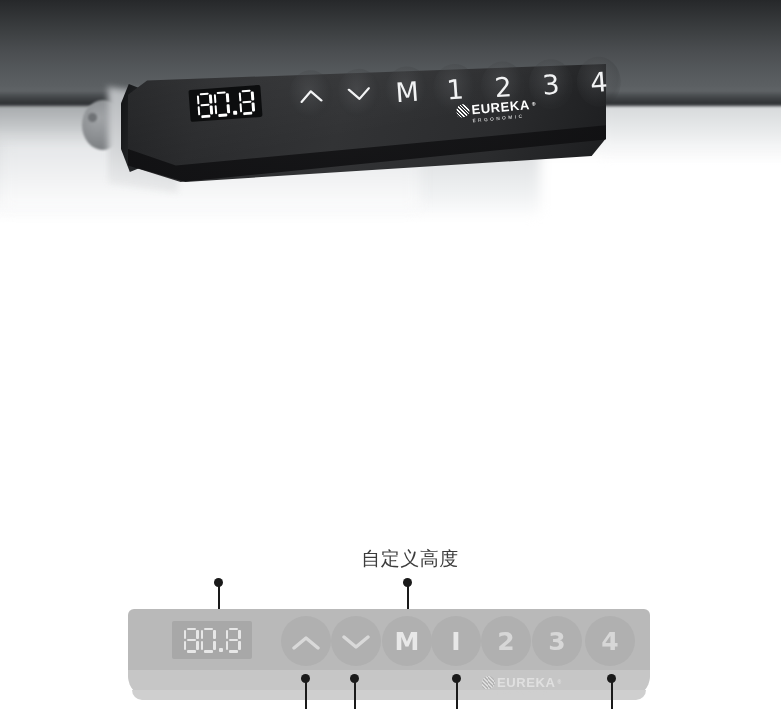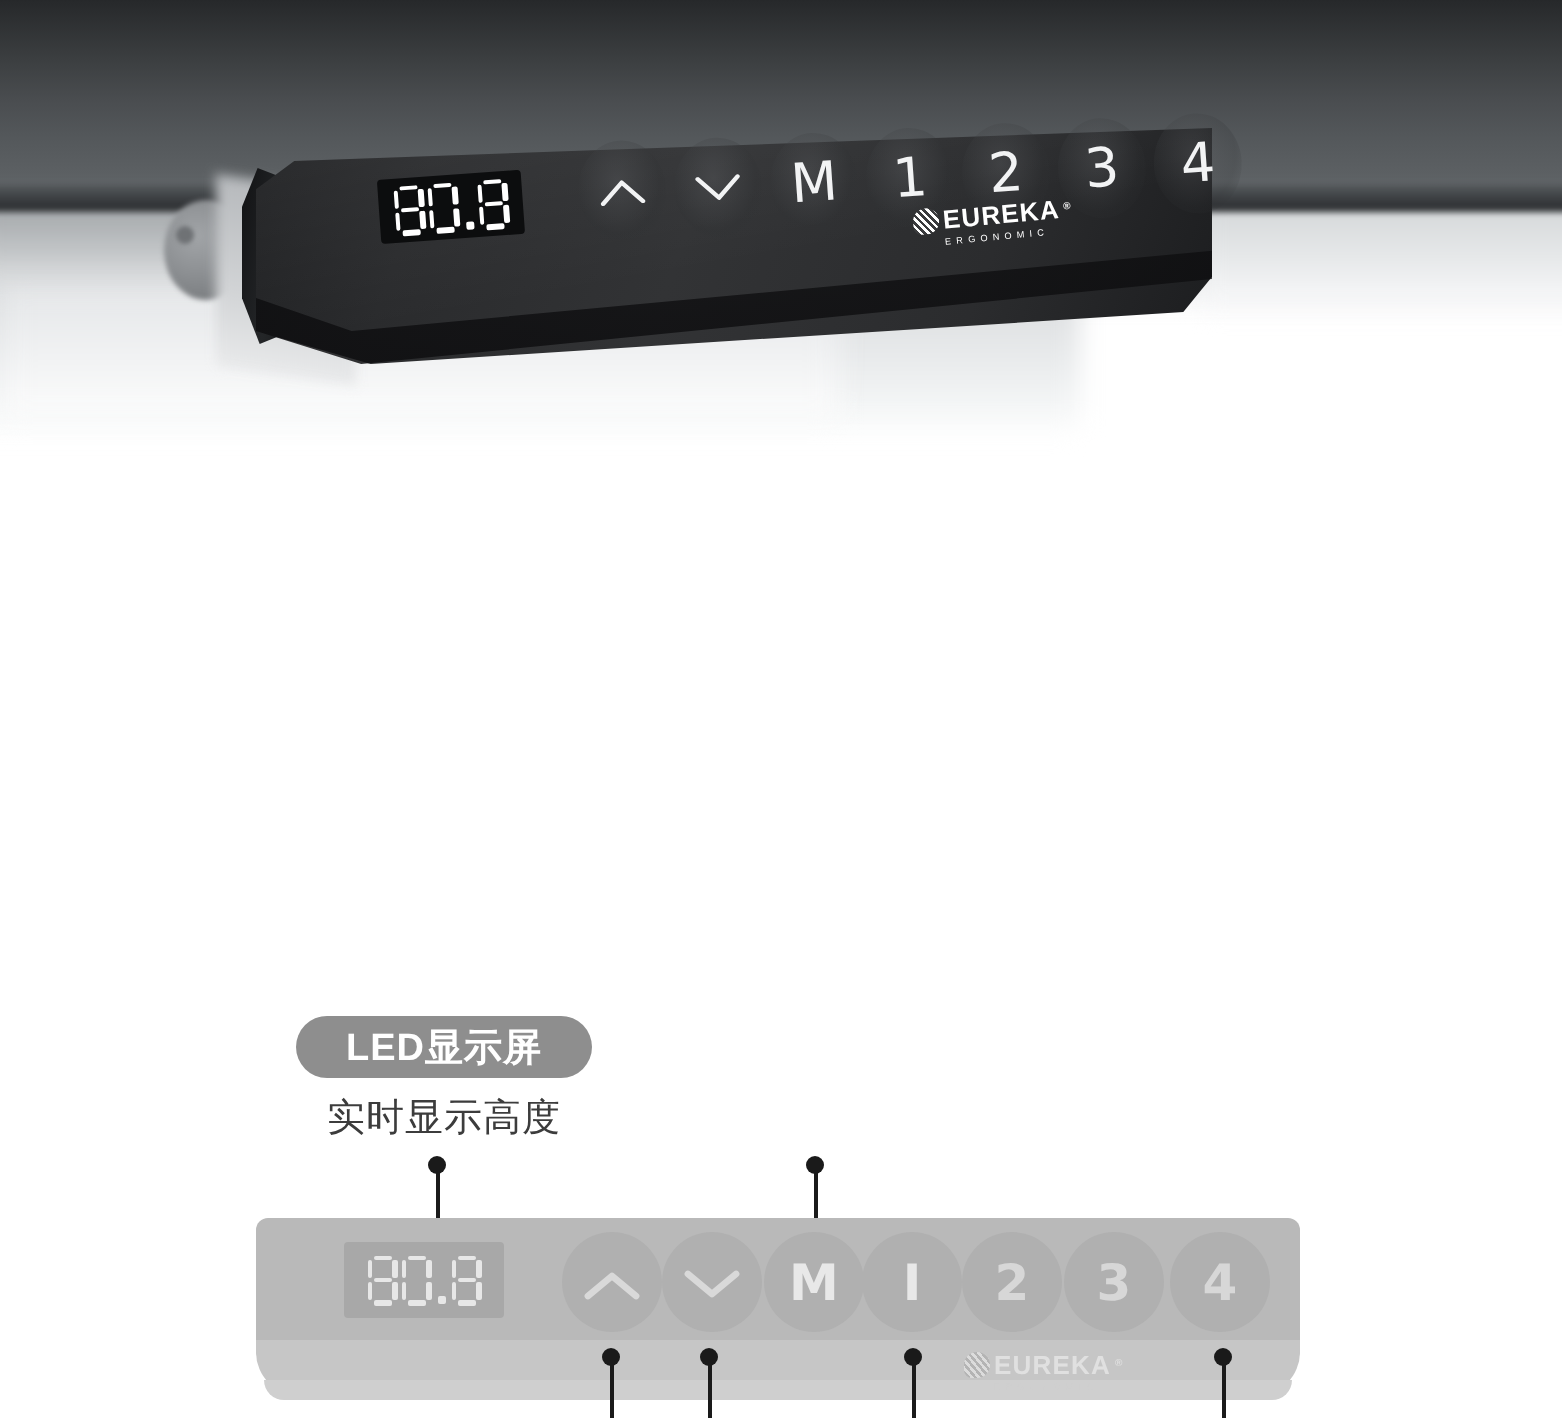--- a/index.html
+++ b/index.html
@@ -438,30 +438,27 @@
         <span class="logo-word">EUREKA</span>
         <span class="logo-word logo-sup">®</span>
       </div>
       <span class="logo-sub">ERGONOMIC</span>
     </div>
   </div>
 </div>
 
 <div id="diagram">
 
-  <div class="badge" style="left:148px; top:278px; width:148px;">
-    <span>LED显示屏</span>
-  </div>
-  <div class="caption" style="left:148px; top:316px; width:148px;">
-    <span>实时显示高度</span>
-  </div>
   <div class="dot" style="left:214px; top:348px;"></div>
   <div class="vline" style="left:218px; top:352px; height:34px;"></div>
   <div class="dot" style="left:214px; top:383px;"></div>
 
+  <div class="caption" style="left:336px; top:316px; width:148px;">
+    <span>自定义高度</span>
+  </div>
   <div class="dot" style="left:403px; top:348px;"></div>
   <div class="vline" style="left:407px; top:352px; height:34px;"></div>
   <div class="dot" style="left:403px; top:383px;"></div>
 
   <div class="panel-diagram"></div>
   <div class="panel-diagram-bevel"></div>
   <div class="panel-diagram-shadow"></div>
 
   <div class="led-diagram">
     <div class="seg-digits">

